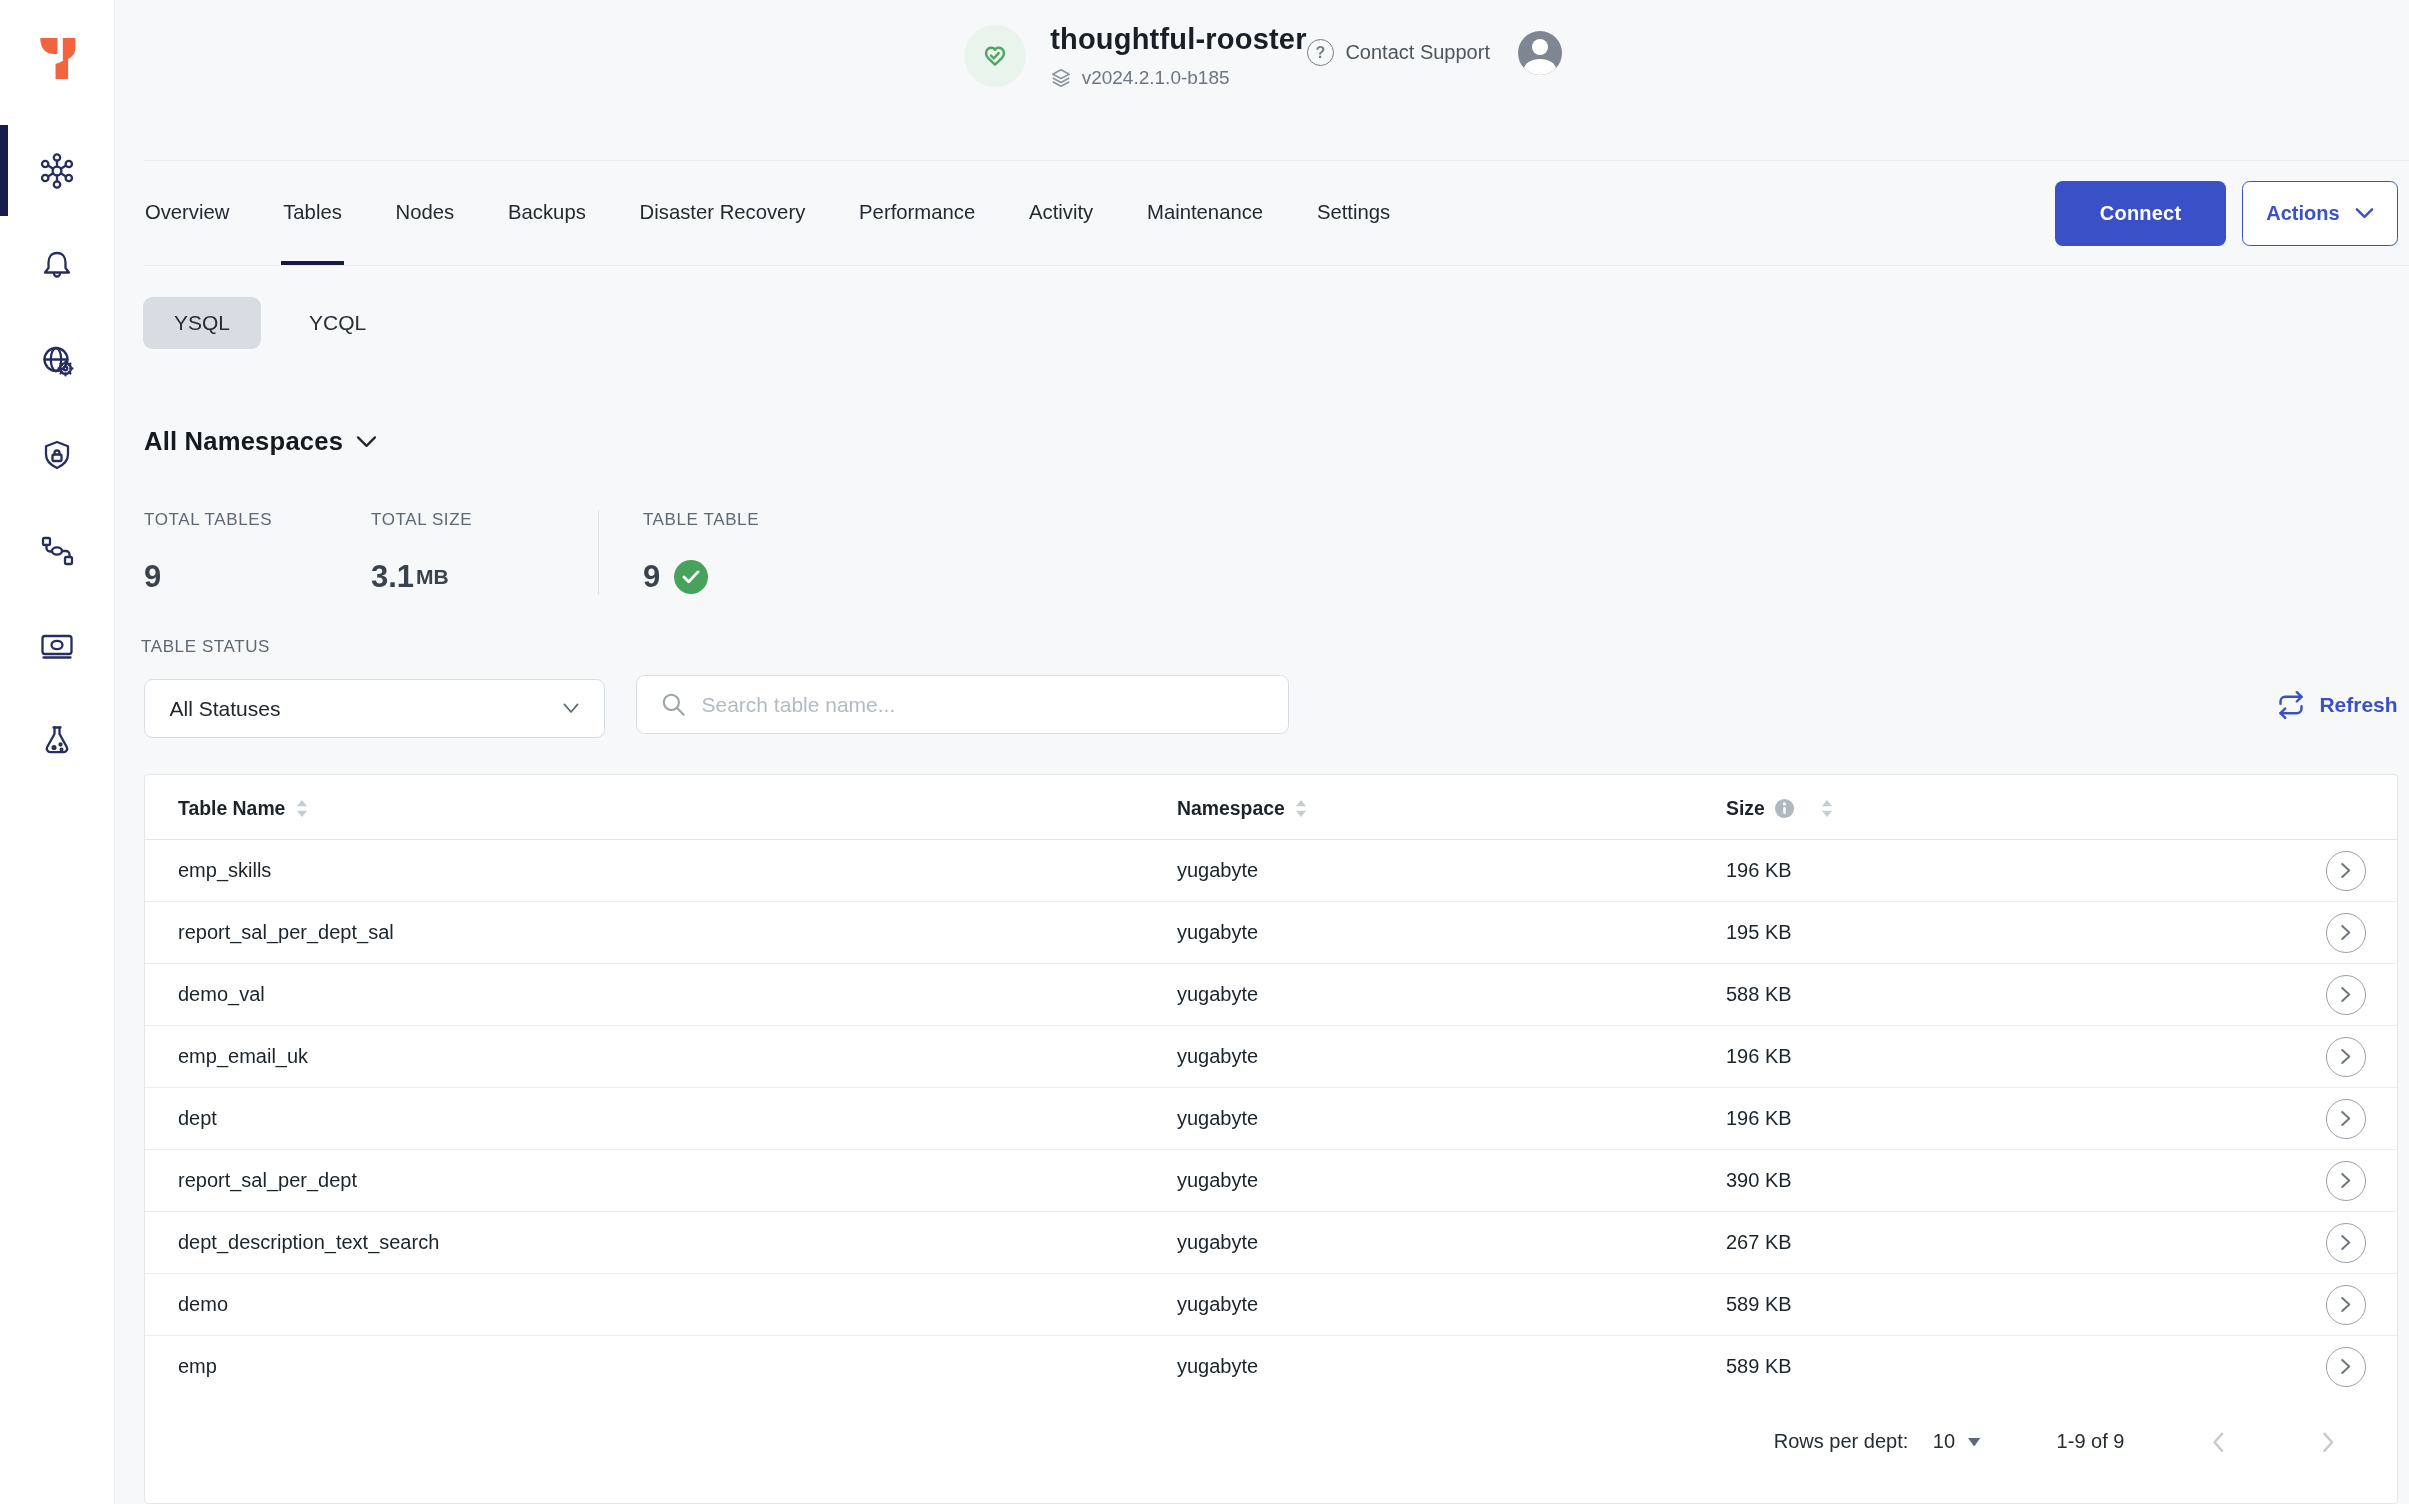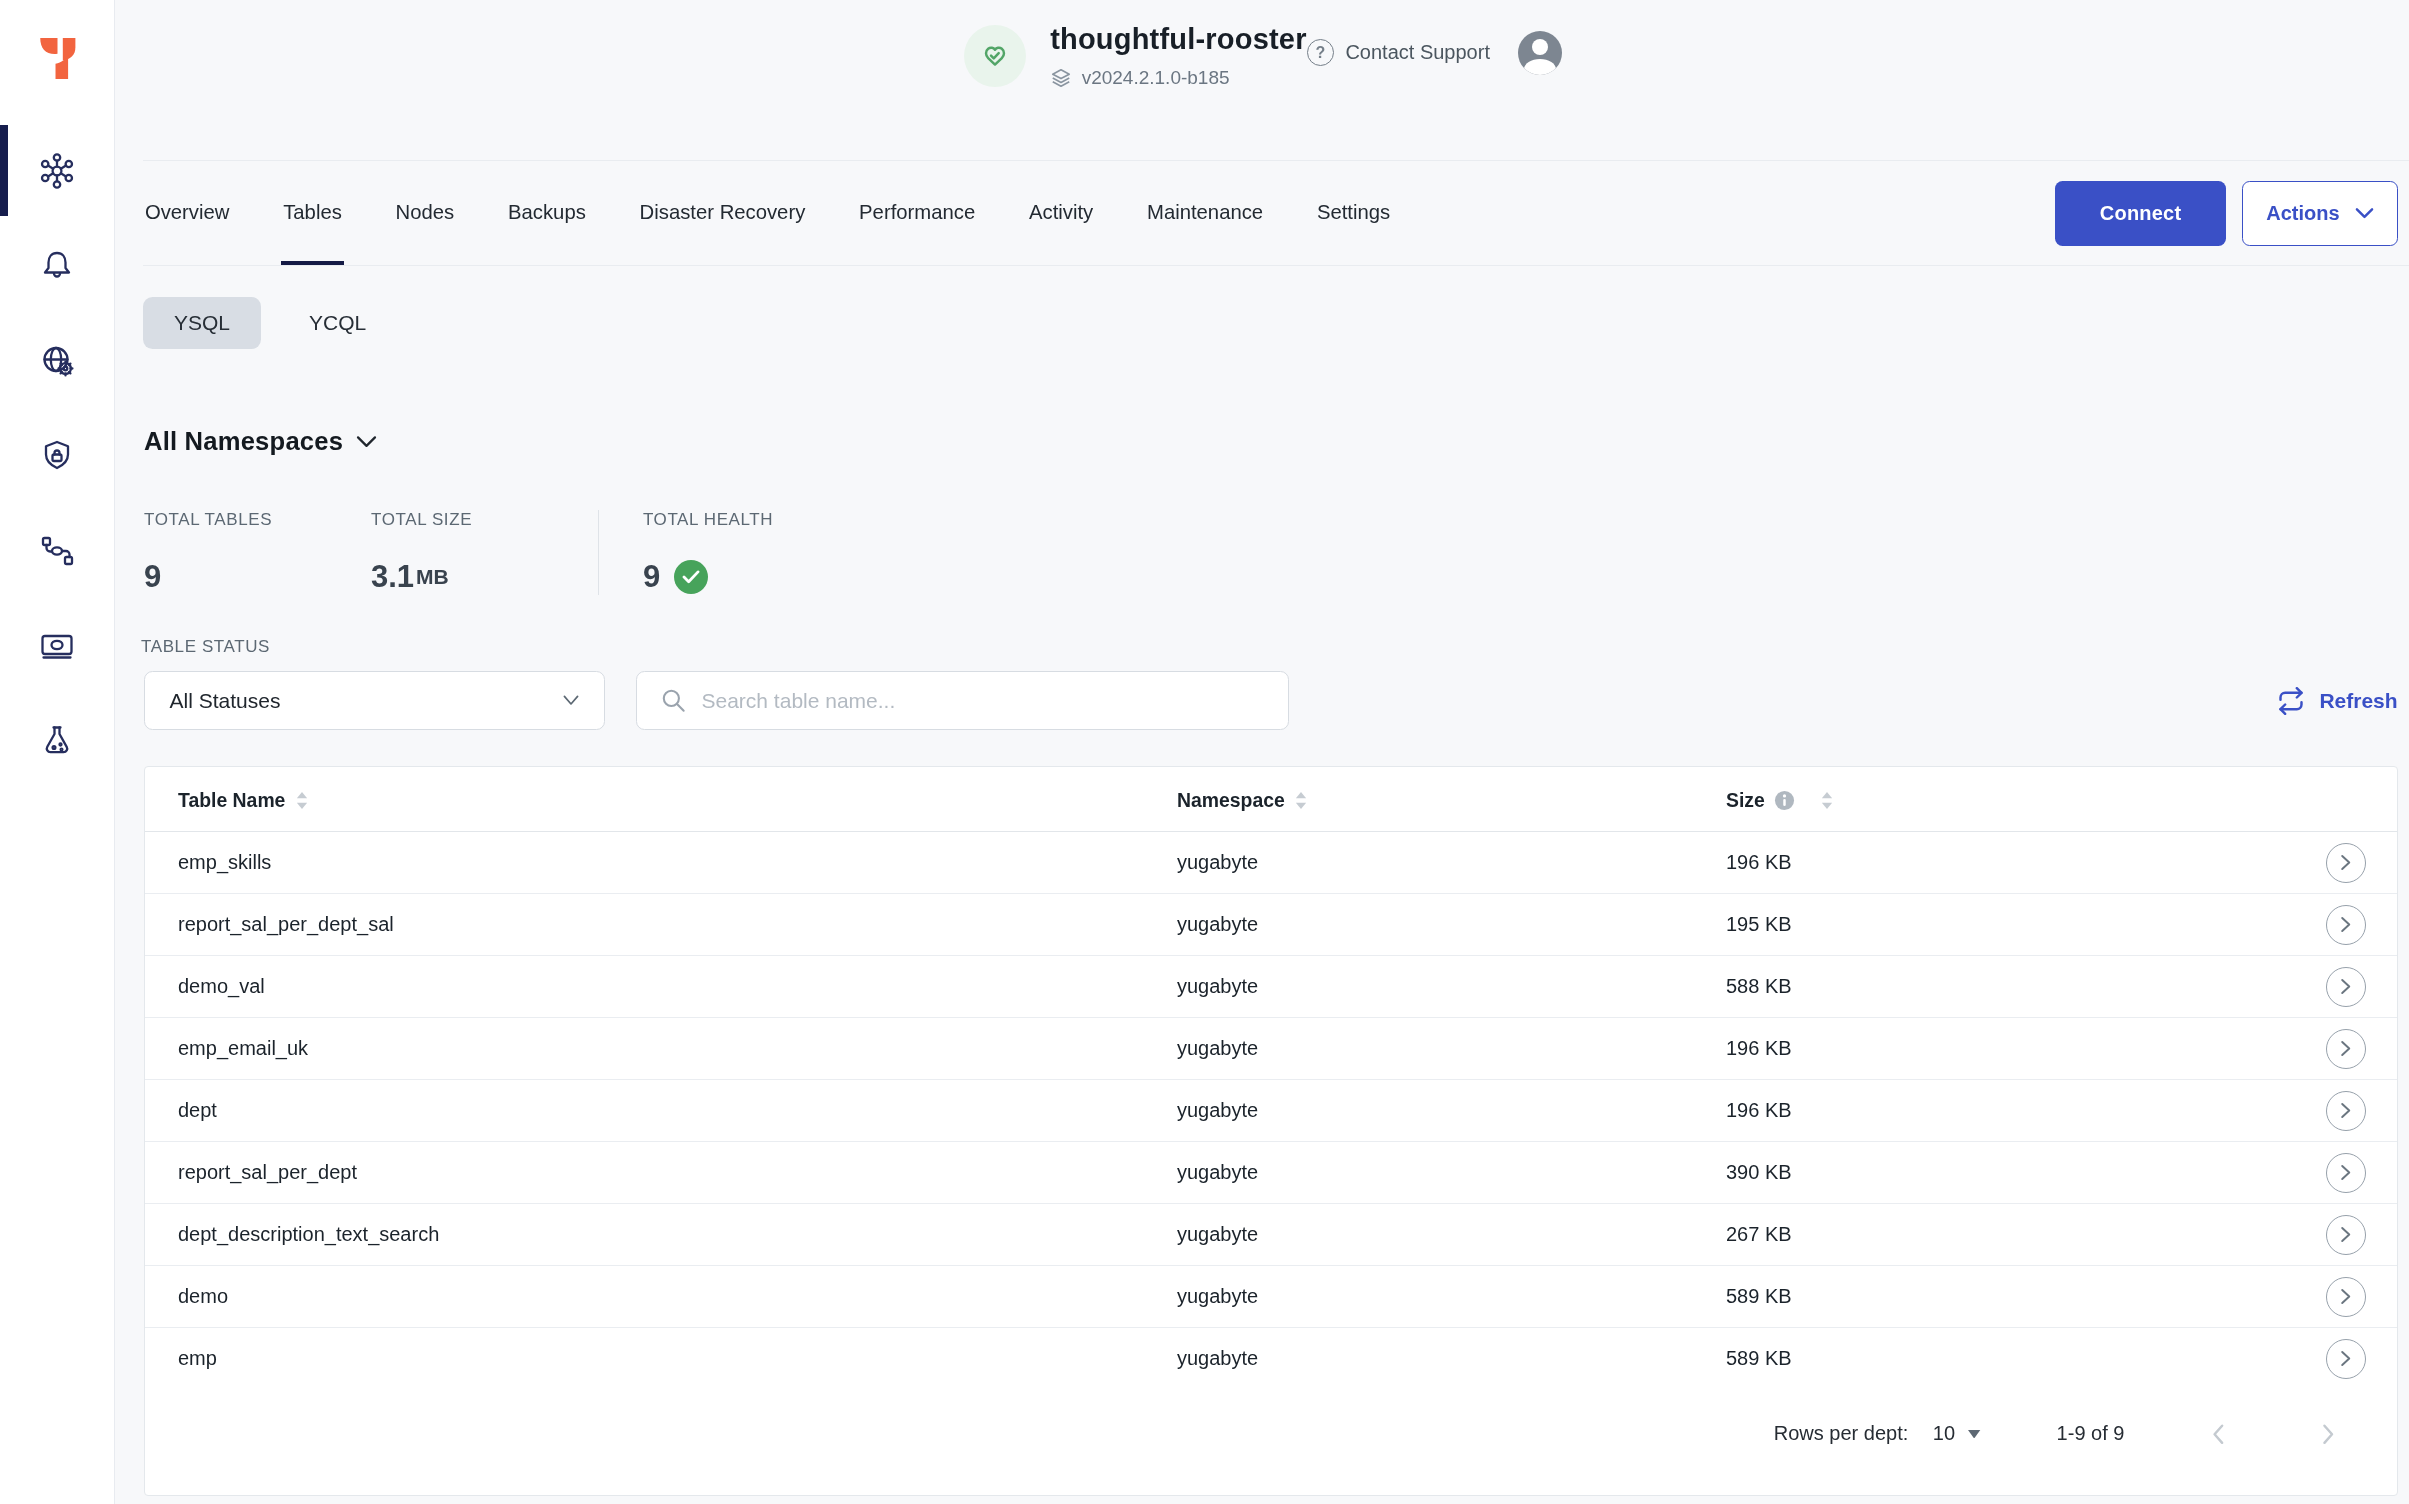--- a/index.html
+++ b/index.html
@@ -88,21 +88,21 @@
   .stat-value .unit { font-size:21px; margin-left:1.9px; }
   .stats-divider { width:0.9px; background:#dfe3e8; margin-right:44px; }
   .check-circle { width:34px; height:34px; border-radius:50%; background:#47a35b;
     display:inline-flex; align-items:center; justify-content:center; margin-left:14px; }
 
   
   .field-label.status { display:block; margin:42px 0 0 26px; }
   .filter-row { display:flex; align-items:center; margin:14px 11.4px 0 29px; }
   .select-box { width:461px; height:59px; background:#fff; border:0.9px solid #d7dce2;
     border-radius:8.5px; display:flex; align-items:center; justify-content:space-between;
-    padding:0 24.6px; font-size:21px; color:#20262d; }
+    padding:0 24.6px; font-size:21px; color:#20262d;margin-top:8px; }
   .search-box { width:653px; height:59px; background:#fff; border:0.9px solid #d7dce2;
     border-radius:8.5px; display:flex; align-items:center; gap:15px;
     padding:0 23px; margin-left:31px; }
   .search-box input { border:none; outline:none; flex:1; font-size:21px;
     font-family:inherit; color:#20262d; background:transparent; }
   .search-box input::placeholder { color:#b3bac2; }
   .refresh { margin-left:auto; display:flex; align-items:center; gap:14px;
     color:#3a50c6; font-size:21px; font-weight:bold; }
 
   
@@ -293,21 +293,21 @@
     </div>
     <div class="stat" data-interactable="false">
       <div class="stat-label" data-interactable="false">TOTAL SIZE</div>
       <div class="stat-value" data-interactable="false">
         <span data-interactable="false">3.1</span>
           <span class="unit" data-interactable="false">MB</span>
       </div>
     </div>
     <div class="stats-divider" data-interactable="false"></div>
     <div class="stat" data-interactable="false">
-      <div class="stat-label" data-interactable="false">TOTAL HEALTH</div>
+      <div class="stat-label" data-interactable="false">TABLE TABLE</div>
       <div class="stat-value" data-interactable="false">
         <span data-interactable="false">9</span>
         <span class="check-circle" data-interactable="false">
           <svg width="18" height="14" viewBox="0 0 19 15" fill="none" stroke="#ffffff" stroke-width="3" stroke-linecap="round" stroke-linejoin="round">
               <path d="M2 7.5 L7 12.5 17 2"></path>
             </svg>
         </span>
       </div>
     </div>
   </div>

